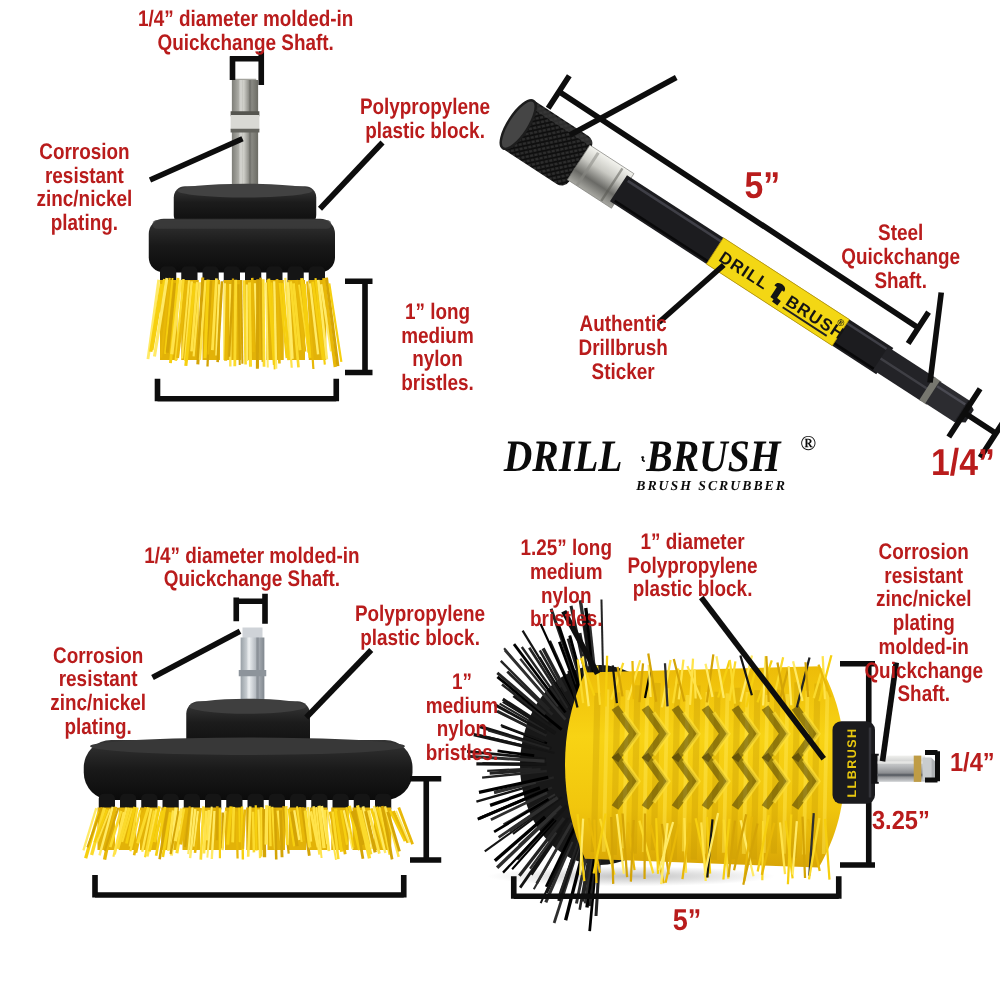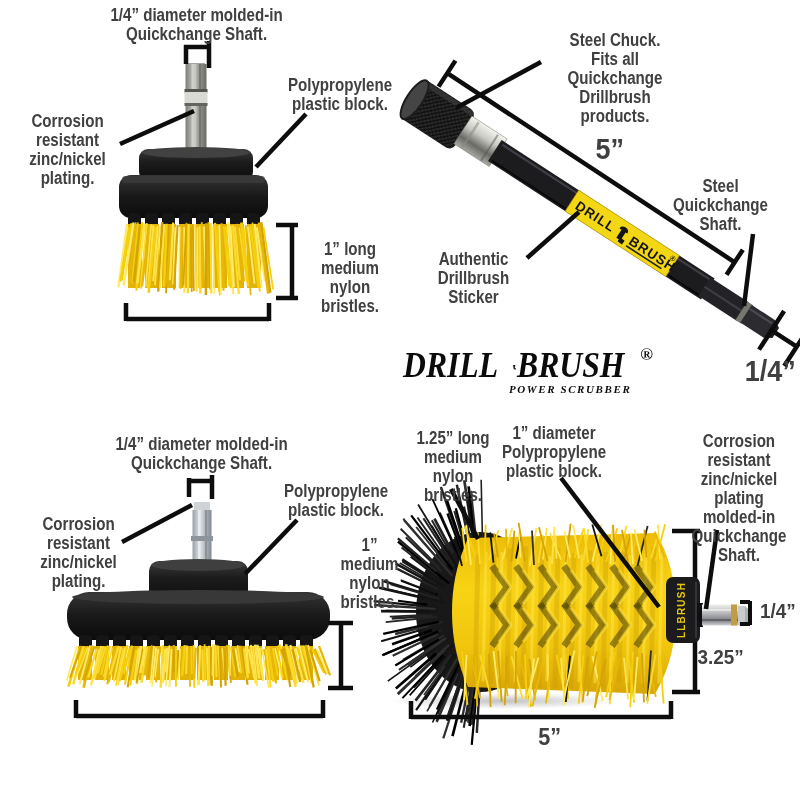--- a/index.html
+++ b/index.html
@@ -1,19 +1,19 @@
 <!DOCTYPE html>
 <html><head>
 <meta charset="utf-8">
 <style>
   html,body{margin:0;padding:0;background:#fff;}
   #stage{position:relative;width:800px;height:800px;background:#fff;overflow:hidden;
          font-family:"Liberation Sans",sans-serif;}
   #art{position:absolute;left:0;top:0;}
-  .label{position:absolute;text-align:center;color:#404040;
+  .label{position:absolute;text-align:center;color:#b91c1c;
          font:700 18px/1.06 "Liberation Sans",sans-serif;}
   .label>span{display:inline-block;transform:scaleX(.84);transform-origin:50% 50%;
               white-space:pre-line;}
   .dim{font-size:30px;}
   .dim>span{transform:scaleX(.9);}
   .fs21{font-size:21px;}
   .fs24{font-size:24px;}
   
   .logo{position:absolute;left:403px;top:345px;width:250px;height:58px;color:#0b0b0b;}
   .logo-row{display:flex;align-items:flex-end;
@@ -655,42 +655,39 @@
 <div class="label" style="left:278px;top:76px;width:120px"><span>Polypropylene
 plastic block.</span></div>
 <div class="label" style="left:12px;top:112px;width:112px"><span>Corrosion
 resistant
 zinc/nickel
 plating.</span></div>
 <div class="label" style="left:300px;top:240px;width:100px"><span>1” long
 medium
 nylon bristles.</span></div>
 
-<div class="label" style="left:535px;top:31px;width:160px"><span>Steel Chuck.
-Fits all Quickchange
-Drillbrush products.</span></div>
 <div class="label dim" style="left:580px;top:133px;width:60px"><span>5”</span></div>
 <div class="label" style="left:662px;top:177px;width:118px"><span>Steel
 Quickchange
 Shaft.</span></div>
-<div class="label" style="left:420px;top:250px;width:108px"><span>Authentic
+<div class="label" style="left:445px;top:250px;width:108px"><span>Authentic
 Drillbrush
 Sticker</span></div>
 <div class="label dim" style="left:736px;top:355px;width:68px"><span>1/4”</span></div>
 
 <div class="logo">
   <div class="logo-row">
     <span class="logo-word">DRILL</span>
     <svg class="logo-icon" width="30" height="44" viewBox="0 0 40 52">
           <use href="#drillglyph" fill="#0b0b0b"></use>
         </svg>
     <span class="logo-word">BRUSH</span>
     <span class="logo-reg">®</span>
   </div>
-  <div class="logo-tagline">POWER SCRUBBER</div>
+  <div class="logo-tagline">BRUSH SCRUBBER</div>
 </div>
 
 <div class="label" style="left:88px;top:435px;width:228px"><span>1/4” diameter molded-in
 Quickchange Shaft.</span></div>
 <div class="label" style="left:274px;top:482px;width:120px"><span>Polypropylene
 plastic block.</span></div>
 <div class="label" style="left:22px;top:515px;width:114px"><span>Corrosion
 resistant
 zinc/nickel
 plating.</span></div>

